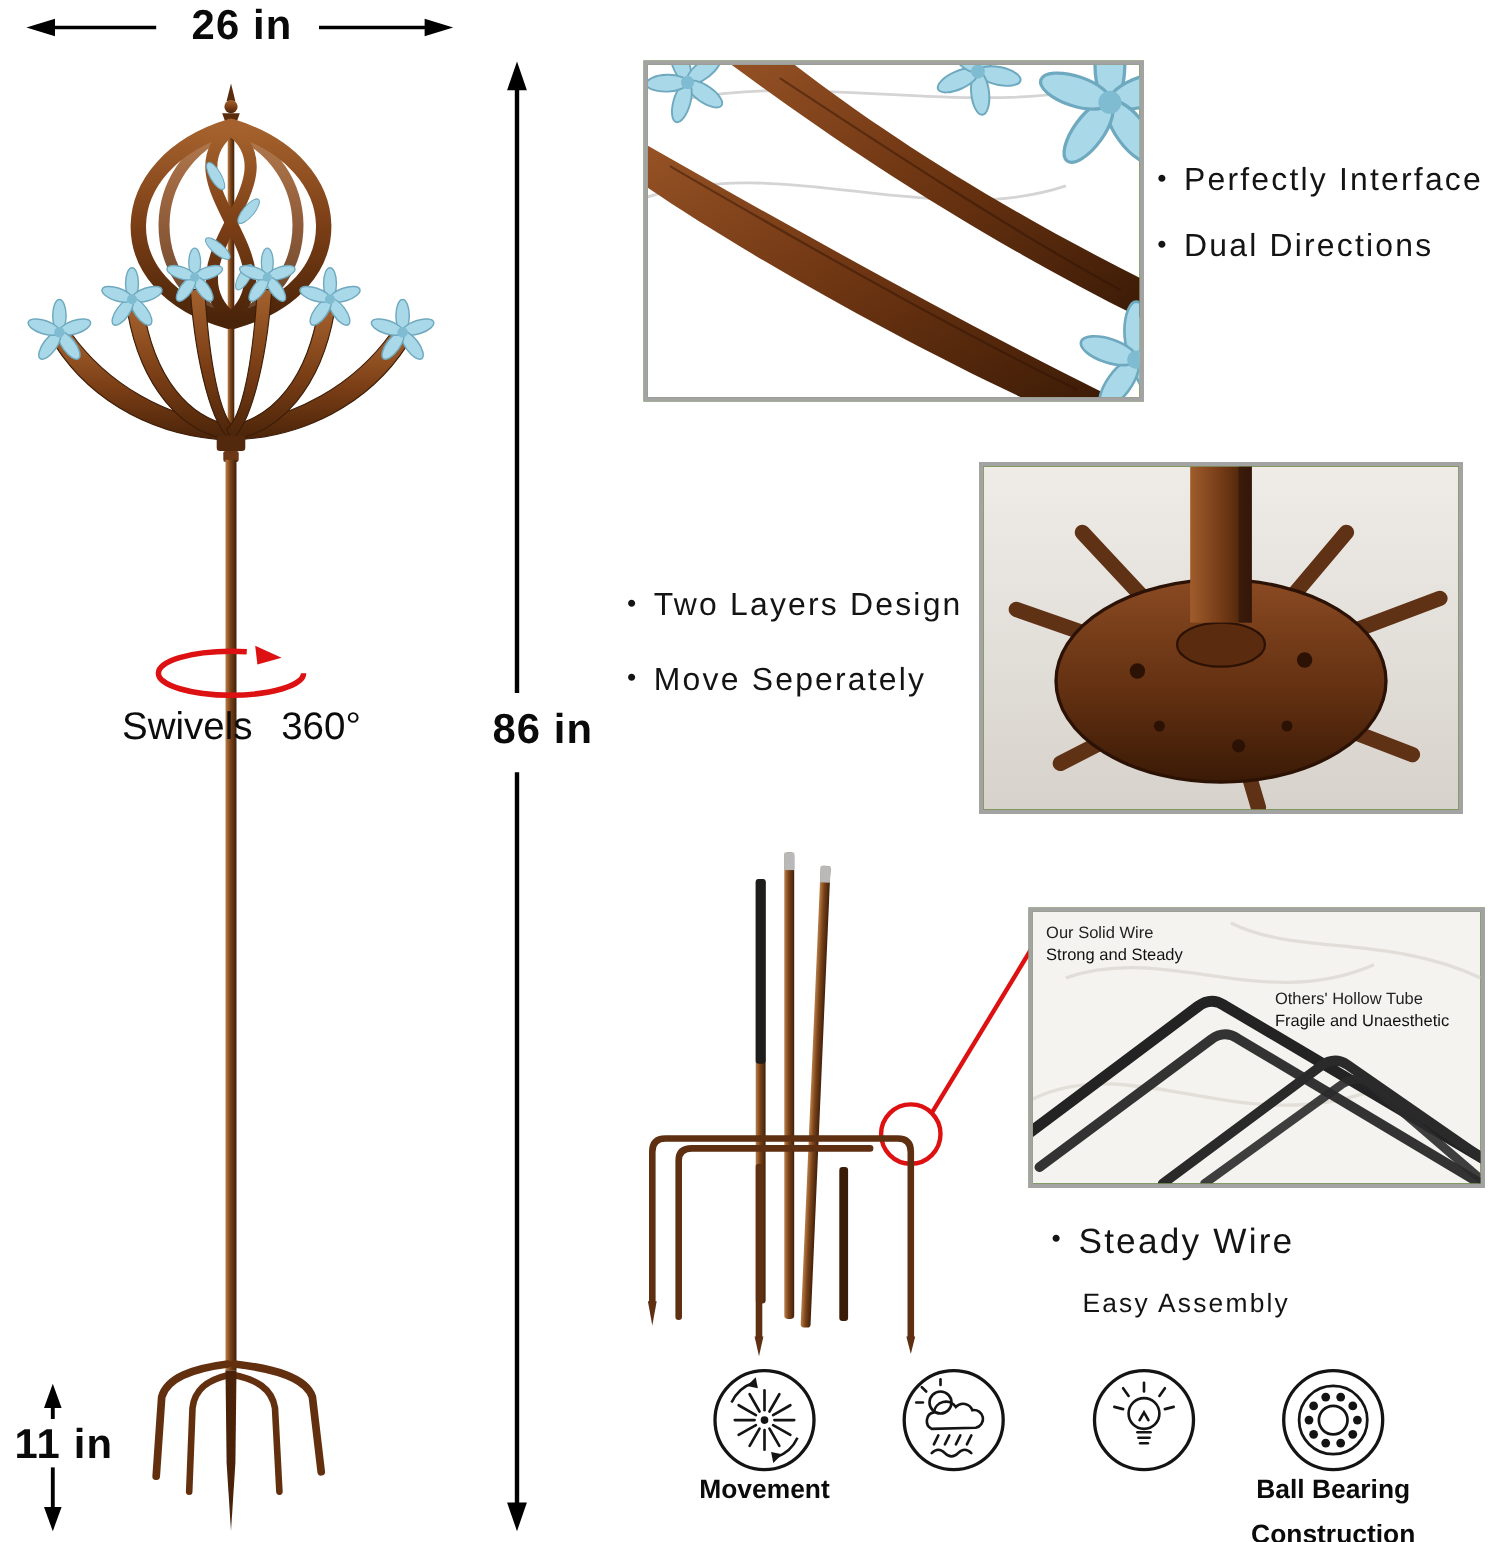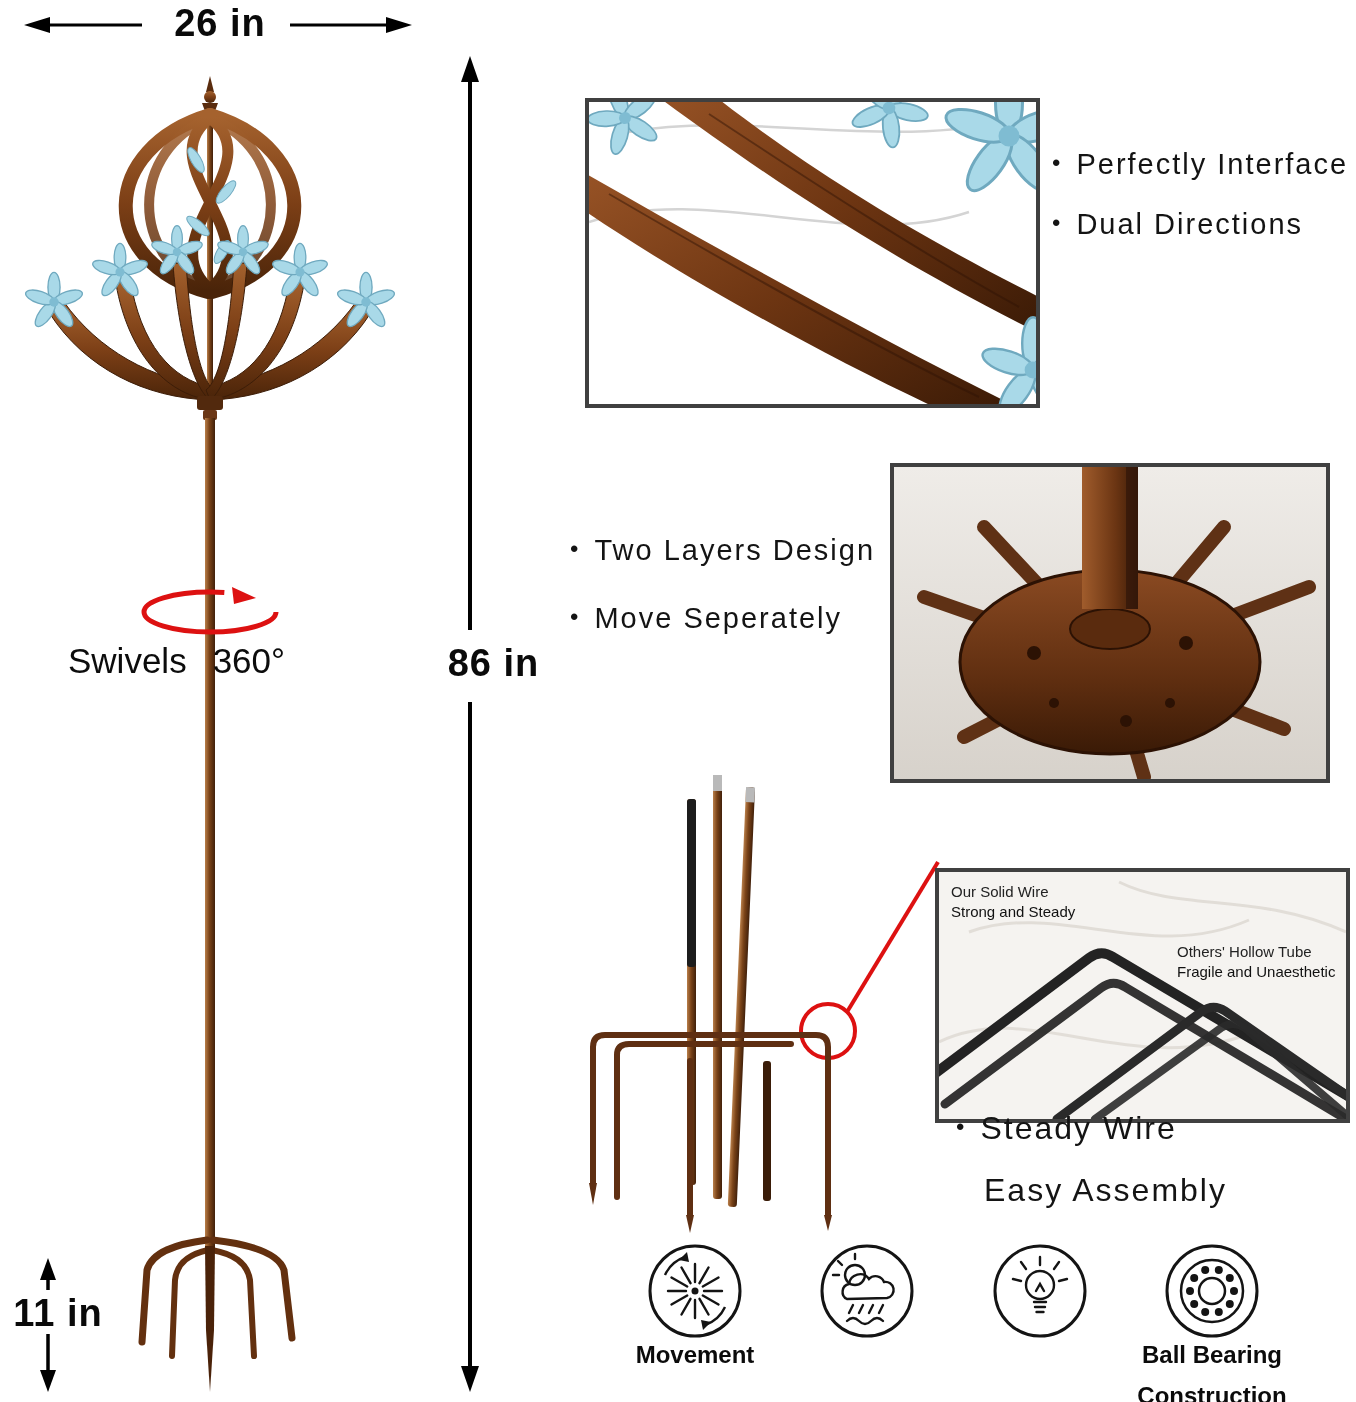--- a/index.html
+++ b/index.html
@@ -1,24 +1,24 @@
 <!DOCTYPE html>
 <html><head>
 <meta charset="utf-8">
 <style>
   * { margin:0; padding:0; box-sizing:border-box; }
   html,body { background:#ffffff; font-family:"Liberation Sans", sans-serif; }
   .canvas { position:relative; width:1356px; height:1402px; background:#ffffff; overflow:hidden; color:#111; }
   .abs { position:absolute; }
   .dim-label { position:absolute; font-size:38px; font-weight:700; color:#0a0a0a; letter-spacing:1px; text-align:center; }
-  .swivel { position:absolute; left:68px; top:641px; width:260px; font-size:35px; color:#0c0c0c; display:flex; gap:26px; white-space:nowrap; }
+  .swivel { position:absolute; left:68px; top:641px; width:260px; font-size:35px; color:#0c0c0c; display:flex; gap:26px; white-space:nowrap;justify-content:flex-end; }
   .feature { position:absolute; font-size:29px; color:#141414; letter-spacing:2px; white-space:nowrap; display:flex; align-items:center; }
   .feature .b { margin-right:14px; font-size:24px; transform:translateY(-2px); }
   .feature.noBullet { padding-left:28px; }
-  .photo-box { position:absolute; border:4px solid #404040; background:#4d7c0f; overflow:hidden;margin-top:43px; }
+  .photo-box { position:absolute; border:4px solid #a3a3a3; background:#4d7c0f; overflow:hidden; }
   .wire-text { position:absolute; font-size:15px; color:#222; line-height:20px; white-space:nowrap; }
   .wire-text .bold { font-weight:400; color:#111; }
   .badge-label { position:absolute; width:240px; font-size:24px; font-weight:600; color:#0b0b0b; text-align:center; line-height:41px; }
 </style>
 </head>
 <body>
 
 <div class="canvas">
 
   <svg class="abs" style="left:0;top:0" width="560" height="1402" viewBox="0 0 560 1402">
@@ -269,31 +269,31 @@
       </g>
       <g fill="none" stroke="#2a2a2a" stroke-linejoin="round" stroke-linecap="round">
         <path d="M118,247 L262,140 Q274,131 286,139 L420,232" stroke-width="9"></path>
         <path d="M156,247 L282,156 Q294,148 306,156 L420,254" stroke-width="8" opacity="0.9"></path>
       </g>
     </svg>
     <div class="wire-text" style="left:12px; top:10px">
       <div>Our Solid Wire</div>
       <div class="bold">Strong and Steady</div>
     </div>
-    <div class="wire-text" style="left:238px; top:70px">
+    <div class="wire-text" style="left:220px; top:70px">
       <div>Others' Hollow Tube</div>
       <div class="bold">Fragile and Unaesthetic</div>
     </div>
   </div>
 
   <div class="feature" style="left:956px; top:1110px; font-size:32px">
     <span class="b">•</span>
     <span>Steady Wire</span>
   </div>
-  <div class="feature noBullet" style="left:956px; top:1172px; font-size:32px">
+  <div class="feature noBullet" style="left:956px; top:1172px; font-size:24px">
     <span>Easy Assembly</span>
   </div>
 
   <svg class="abs" style="left:645px; top:1241px" width="100" height="100" viewBox="0 0 100 100">
     <circle cx="50" cy="50" r="45" fill="none" stroke="#141414" stroke-width="3"></circle>
     <g stroke="#141414" stroke-width="2.4" stroke-linecap="round">
       <line x1="59" y1="50" x2="77" y2="50"></line>
         <line x1="57.8" y1="54.5" x2="73.5" y2="63.5"></line>
       <line x1="54.5" y1="57.8" x2="63.5" y2="73.5"></line>
         <line x1="50" y1="59" x2="50" y2="77"></line>

